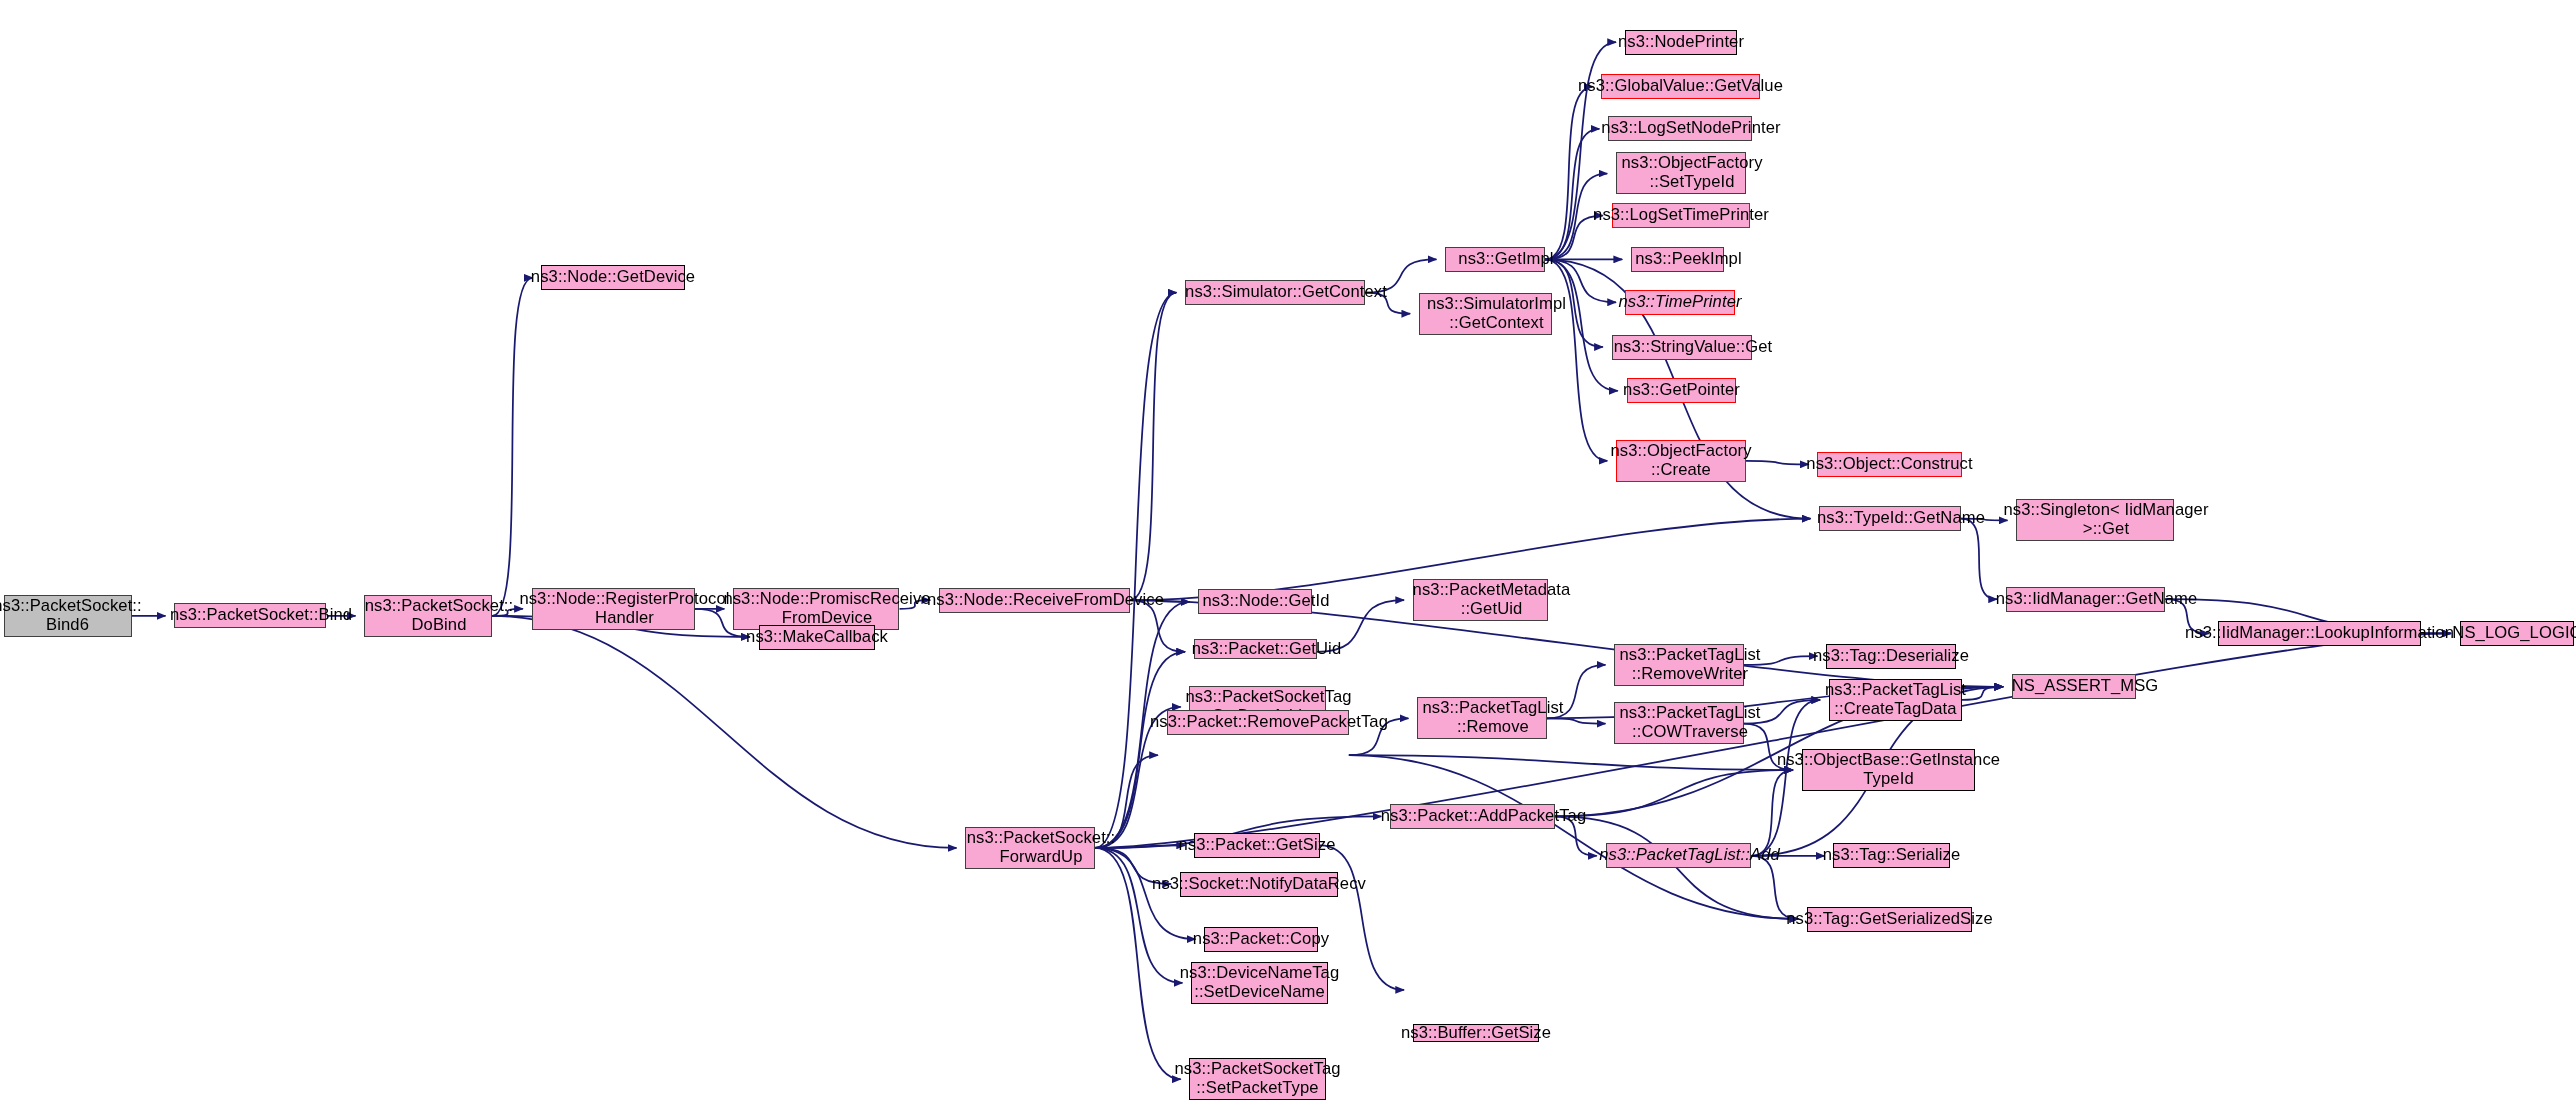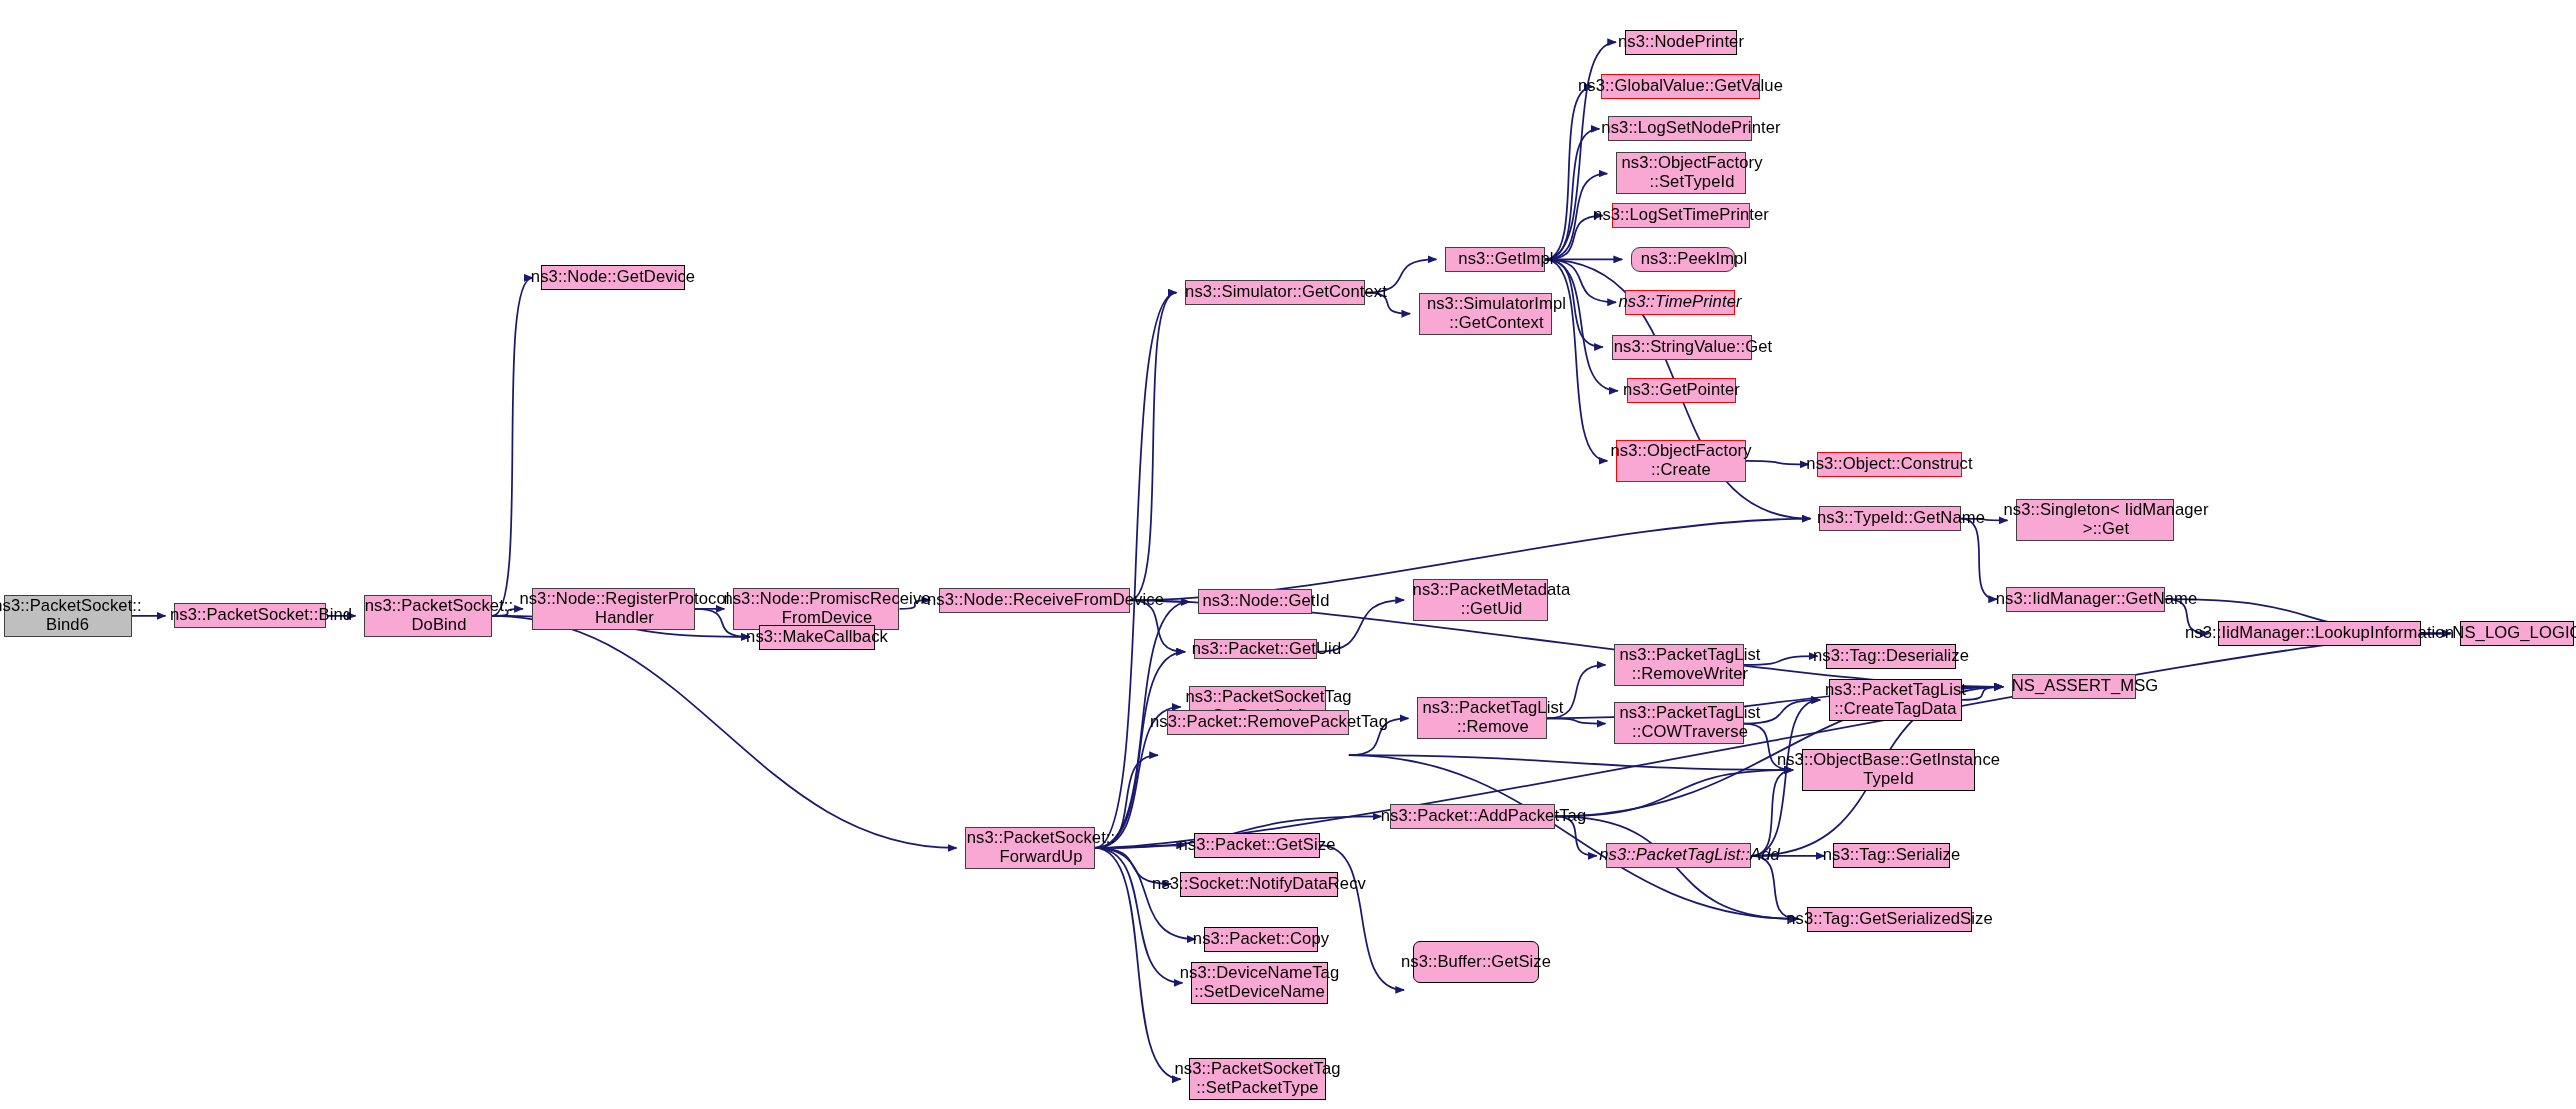--- a/index.html
+++ b/index.html
@@ -109,21 +109,21 @@
       <div class="node n-thick" style="left: 1185px; top: 280px; width: 180px; height: 24.5px;">ns3::Simulator::GetContext</div>
       <div class="node n-thick" style="left: 1445px; top: 247px; width: 100px; height: 24.5px;">ns3::GetImpl</div>
       <div class="node n-thick" style="left: 1419px; top: 293px; width: 133px; height: 42px;">ns3::SimulatorImpl
 ::GetContext</div>
       <div class="node n-norm" style="left: 1625px; top: 30px; width: 112px; height: 24.5px;">ns3::NodePrinter</div>
       <div class="node n-red" style="left: 1601px; top: 74px; width: 159px; height: 24.5px;">ns3::GlobalValue::GetValue</div>
       <div class="node n-thick" style="left: 1608px; top: 116px; width: 144px; height: 24.5px;">ns3::LogSetNodePrinter</div>
       <div class="node n-thick" style="left: 1616px; top: 152px; width: 130px; height: 42px;">ns3::ObjectFactory
 ::SetTypeId</div>
       <div class="node n-red" style="left: 1612px; top: 203px; width: 138px; height: 24.5px;">ns3::LogSetTimePrinter</div>
-      <div class="node n-thick" style="left: 1631px; top: 247px; width: 104px; height: 24.5px; border-radius: 9px;">ns3::PeekImpl</div>
+      <div class="node n-thick" style="left: 1631px; top: 247px; width: 93px; height: 24.5px;">ns3::PeekImpl</div>
       <div class="node n-red" style="left: 1625px; top: 290px; width: 110px; height: 24.5px; font-style: italic;">ns3::TimePrinter</div>
       <div class="node n-thick" style="left: 1612px; top: 335px; width: 140px; height: 24.5px;">ns3::StringValue::Get</div>
       <div class="node n-red" style="left: 1627px; top: 378px; width: 109px; height: 24.5px;">ns3::GetPointer</div>
       <div class="node n-red" style="left: 1616px; top: 440px; width: 130px; height: 42px;">ns3::ObjectFactory
 ::Create</div>
       <div class="node n-red" style="left: 1817px; top: 452px; width: 145px; height: 24.5px;">ns3::Object::Construct</div>
       <div class="node n-thick" style="left: 1819px; top: 506px; width: 142px; height: 24.5px;">ns3::TypeId::GetName</div>
       <div class="node n-thick" style="left: 2016px; top: 499px; width: 158px; height: 42px;">ns3::Singleton&lt; IidManager
 &gt;::Get</div>
       <div class="node n-thick" style="left: 2006px; top: 587px; width: 159px; height: 24.5px;">ns3::IidManager::GetName</div>
@@ -152,18 +152,18 @@
       <div class="node n-thick" style="left: 1606px; top: 843px; width: 145px; height: 24.5px; font-style: italic;">ns3::PacketTagList::Add</div>
       <div class="node n-norm" style="left: 1833px; top: 843px; width: 117px; height: 24.5px;">ns3::Tag::Serialize</div>
       <div class="node n-norm" style="left: 1807px; top: 907px; width: 165px; height: 24.5px;">ns3::Tag::GetSerializedSize</div>
       <div class="node n-thick" style="left: 965px; top: 827px; width: 130px; height: 42px;">ns3::PacketSocket::
 ForwardUp</div>
       <div class="node n-norm" style="left: 1194px; top: 833px; width: 126px; height: 24.5px;">ns3::Packet::GetSize</div>
       <div class="node n-norm" style="left: 1180px; top: 872px; width: 158px; height: 24.5px;">ns3::Socket::NotifyDataRecv</div>
       <div class="node n-norm" style="left: 1204px; top: 927px; width: 114px; height: 24.5px;">ns3::Packet::Copy</div>
       <div class="node n-norm" style="left: 1191px; top: 962px; width: 137px; height: 42px;">ns3::DeviceNameTag
 ::SetDeviceName</div>
-      <div class="node n-norm" style="left: 1413px; top: 941px; width: 126px; height: 42px; border-radius: 7px;">ns3::Buffer::GetSize</div>
+      <div class="node n-norm" style="left: 1413px; top: 1024px; width: 126px; height: 18px;">ns3::Buffer::GetSize</div>
       <div class="node n-norm" style="left: 1189px; top: 1058px; width: 137px; height: 42px;">ns3::PacketSocketTag
 ::SetPacketType</div>
     </div>
 </div>
 
 
 </body></html>

